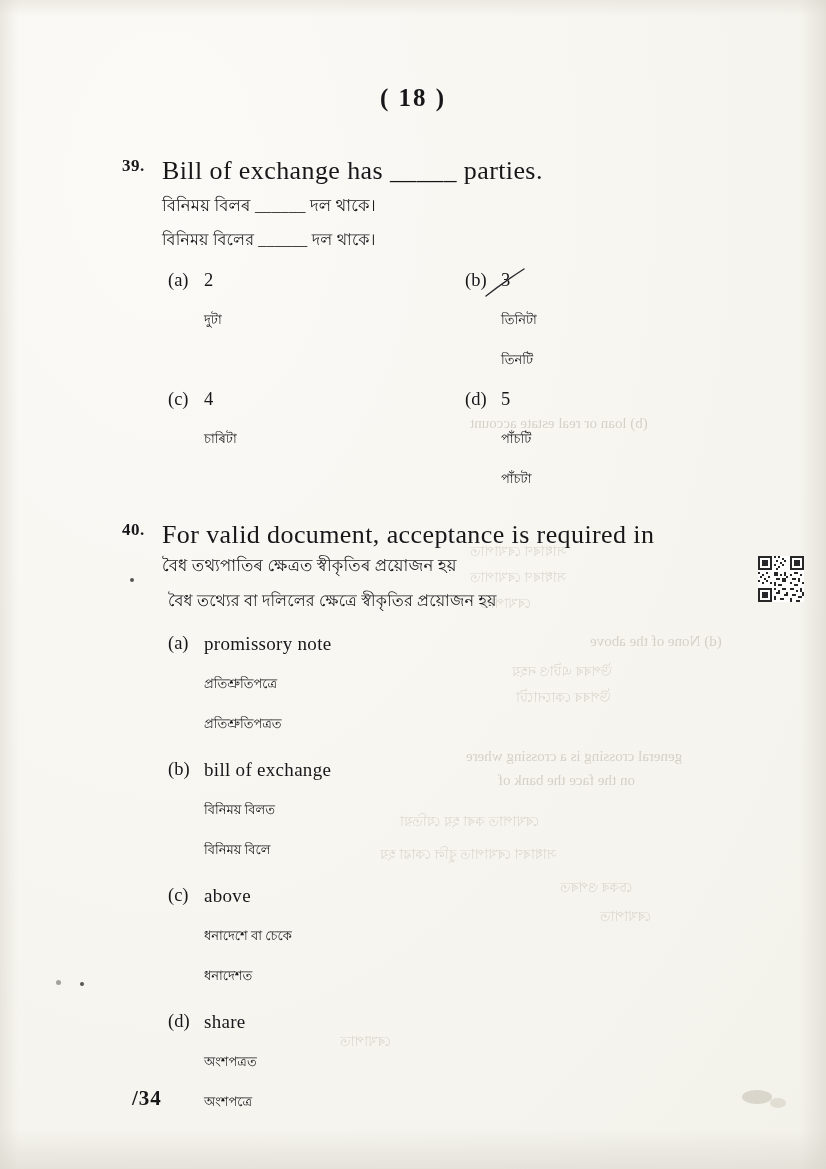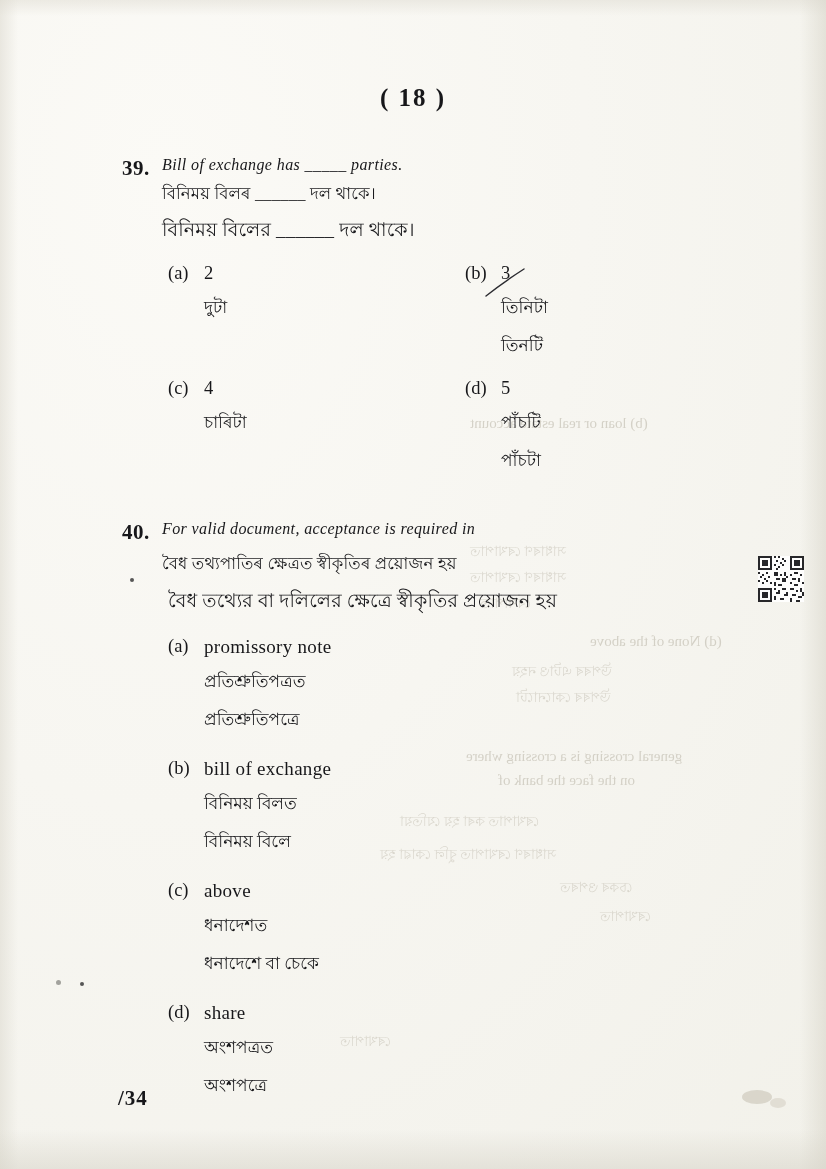--- a/index.html
+++ b/index.html
@@ -77,43 +77,42 @@
     left: 122px;
     width: 640px;
   }
 
   .q-head {
     display: flex;
     align-items: flex-start;
   }
   .q-num {
     font-weight: bold;
-    font-size: 21px;
+    font-size: 17px;
     width: 40px;
     flex: none;
     text-align: left;
     letter-spacing: .5px;
   }
   .q-text-wrap {
     flex: 1;
   }
   .q-en {
-    font-size: 16px;
+    font-size: 26px;
     letter-spacing: .4px;
     white-space: nowrap;
-    font-style: italic;
   }
   .as {
     font-size: 16.5px;
     margin-top: 7px;
     color: #1a1a1d;
     letter-spacing: .2px;
   }
   .bn {
-    font-size: 19px;
+    font-size: 16px;
     margin-top: 7px;
     color: #1a1a1d;
     letter-spacing: .2px;
   }
 
   
   .opt-grid {
     position: relative;
     margin-top: 16px;
     margin-left: 46px;
@@ -133,40 +132,40 @@
   .opt-label {
     width: 36px;
     flex: none;
     font-size: 18.5px;
   }
   .opt-en {
     font-size: 18.5px;
   }
   .opt-sub {
     margin-left: 36px;
-    font-size: 17px;
-    margin-top: 10px;
+    font-size: 13px;
+    margin-top: 19px;
   }
 
   
   .opt-list {
     margin-top: 18px;
     margin-left: 46px;
   }
   .opt-item {
     margin-bottom: 24px;
   }
   .opt-item .opt-en {
     font-size: 19px;
     letter-spacing: .3px;
   }
 
   .footer-num {
     position: absolute;
-    left: 118px;
+    left: 132px;
     bottom: 58px;
     font-size: 21px;
     font-weight: bold;
     letter-spacing: 1px;
   }
 
   
   .pen-stroke {
     position: absolute;
     left: 484px;
@@ -309,51 +308,51 @@
       <svg width="44" height="30" viewBox="0 0 44 30">
         <path d="M2,28 C12,20 26,10 40,1" stroke="#2b2b30" stroke-width="1.4" fill="none" stroke-linecap="round"></path>
       </svg>
     </div>
 
     <div class="q-block" style="top:520px;">
       <div class="q-head">
         <div class="q-num">40.</div>
         <div class="q-text-wrap">
           <div class="q-en">For valid document, acceptance is required in</div>
-          <div class="as" style="margin-top:13px;">বৈধ তথ্যপাতিৰ ক্ষেত্ৰত স্বীকৃতিৰ প্ৰয়োজন হয়</div>
+          <div class="as" style="margin-top:3px;">বৈধ তথ্যপাতিৰ ক্ষেত্ৰত স্বীকৃতিৰ প্ৰয়োজন হয়</div>
           <div class="bn" style="margin-top:8px; margin-left:6px;">বৈধ তথ্যের বা দলিলের ক্ষেত্রে স্বীকৃতির প্রয়োজন হয়</div>
         </div>
       </div>
 
       <div class="opt-list">
         <div class="opt-item">
           <div class="opt-line">
             <span class="opt-label">(a)</span>
             <span class="opt-en">promissory note</span>
           </div>
+          <div class="opt-sub">প্রতিশ্রুতিপত্রে</div>
           <div class="opt-sub">প্ৰতিশ্ৰুতিপত্ৰত</div>
-          <div class="opt-sub">প্রতিশ্রুতিপত্রে</div>
         </div>
 
         <div class="opt-item">
           <div class="opt-line">
             <span class="opt-label">(b)</span>
             <span class="opt-en">bill of exchange</span>
           </div>
           <div class="opt-sub">বিনিময় বিলত</div>
           <div class="opt-sub">বিনিময় বিলে</div>
         </div>
 
         <div class="opt-item">
           <div class="opt-line">
             <span class="opt-label">(c)</span>
             <span class="opt-en">above</span>
           </div>
+          <div class="opt-sub">ধনাদেশে বা চেকে</div>
           <div class="opt-sub">ধনাদেশত</div>
-          <div class="opt-sub">ধনাদেশে বা চেকে</div>
         </div>
 
         <div class="opt-item">
           <div class="opt-line">
             <span class="opt-label">(d)</span>
             <span class="opt-en">share</span>
           </div>
           <div class="opt-sub">অংশপত্ৰত</div>
           <div class="opt-sub">অংশপত্রে</div>
         </div>

